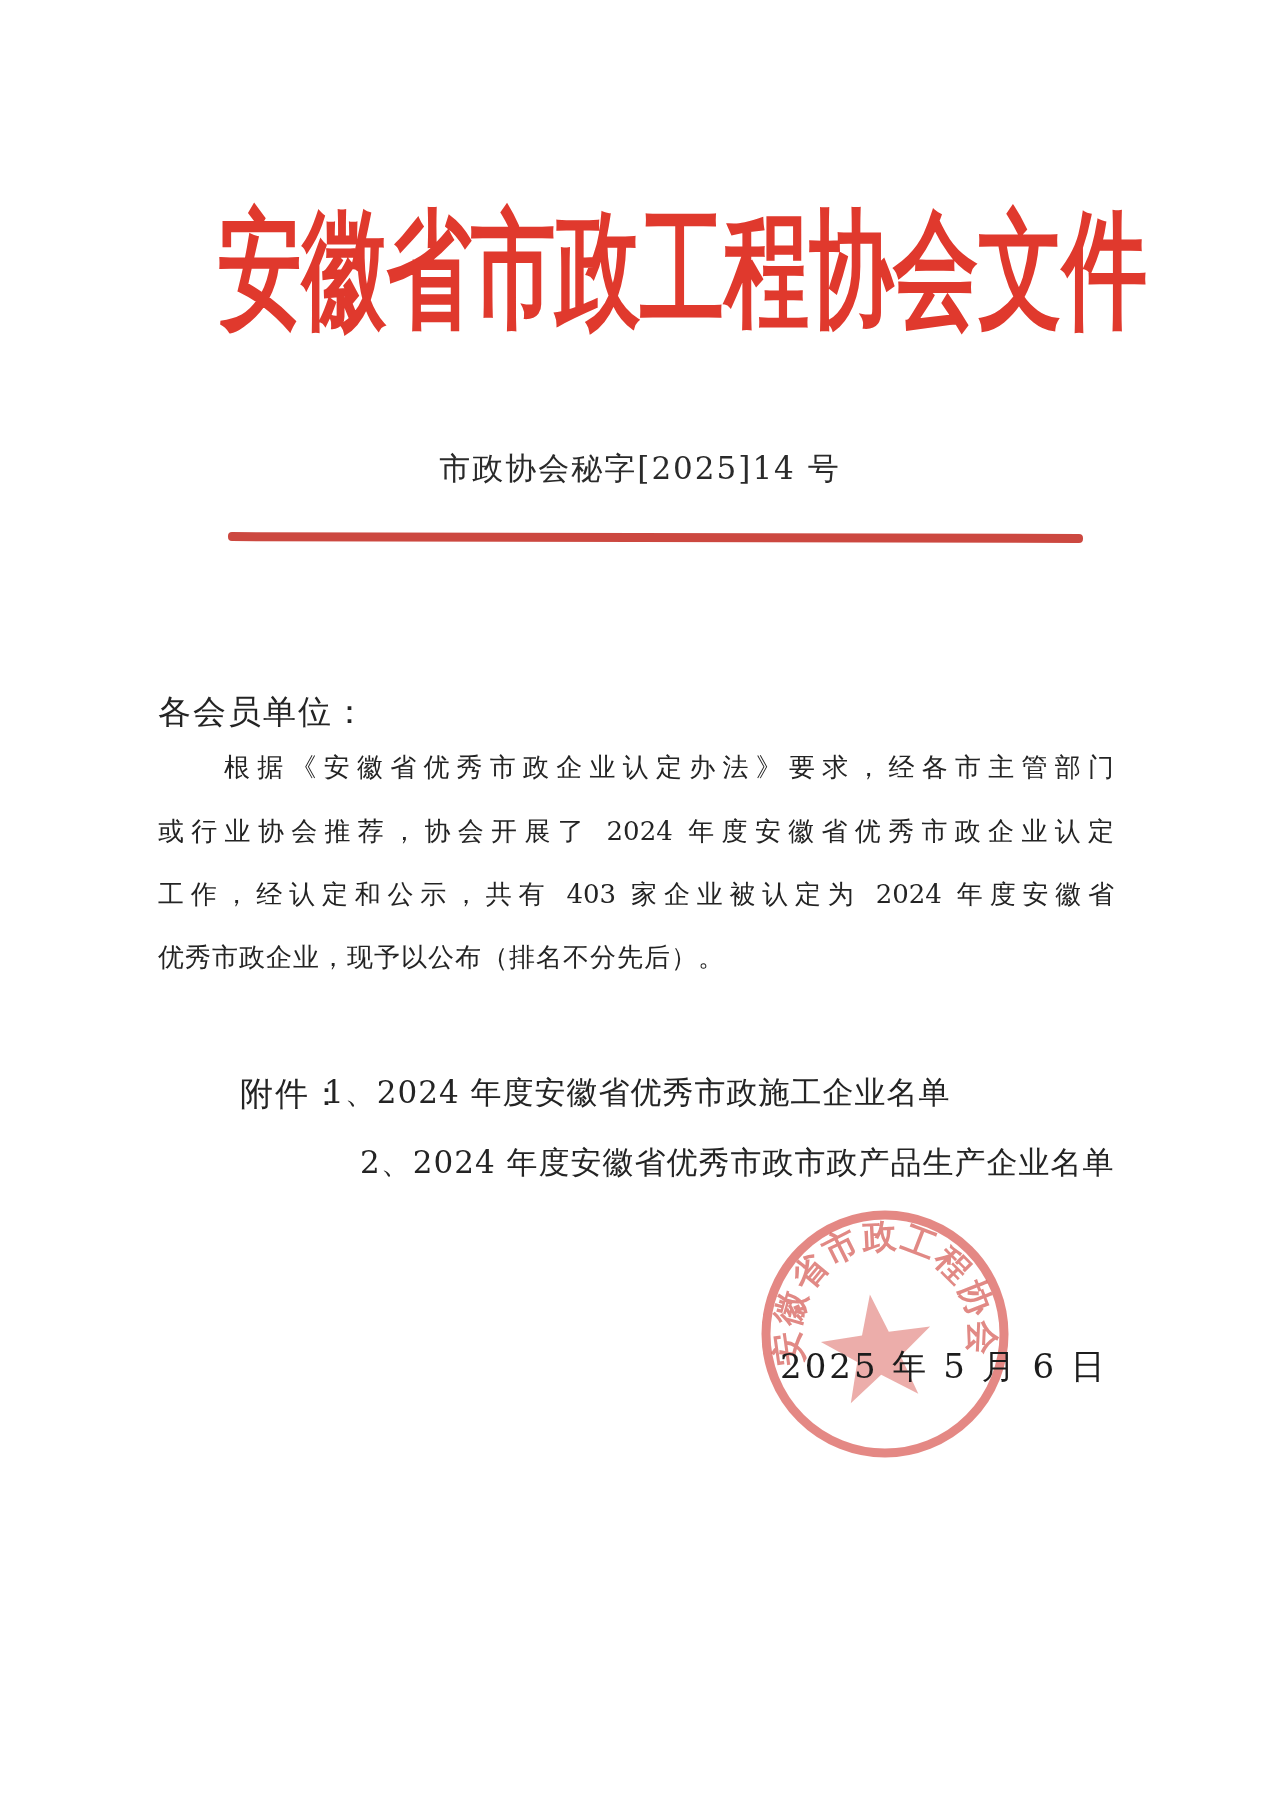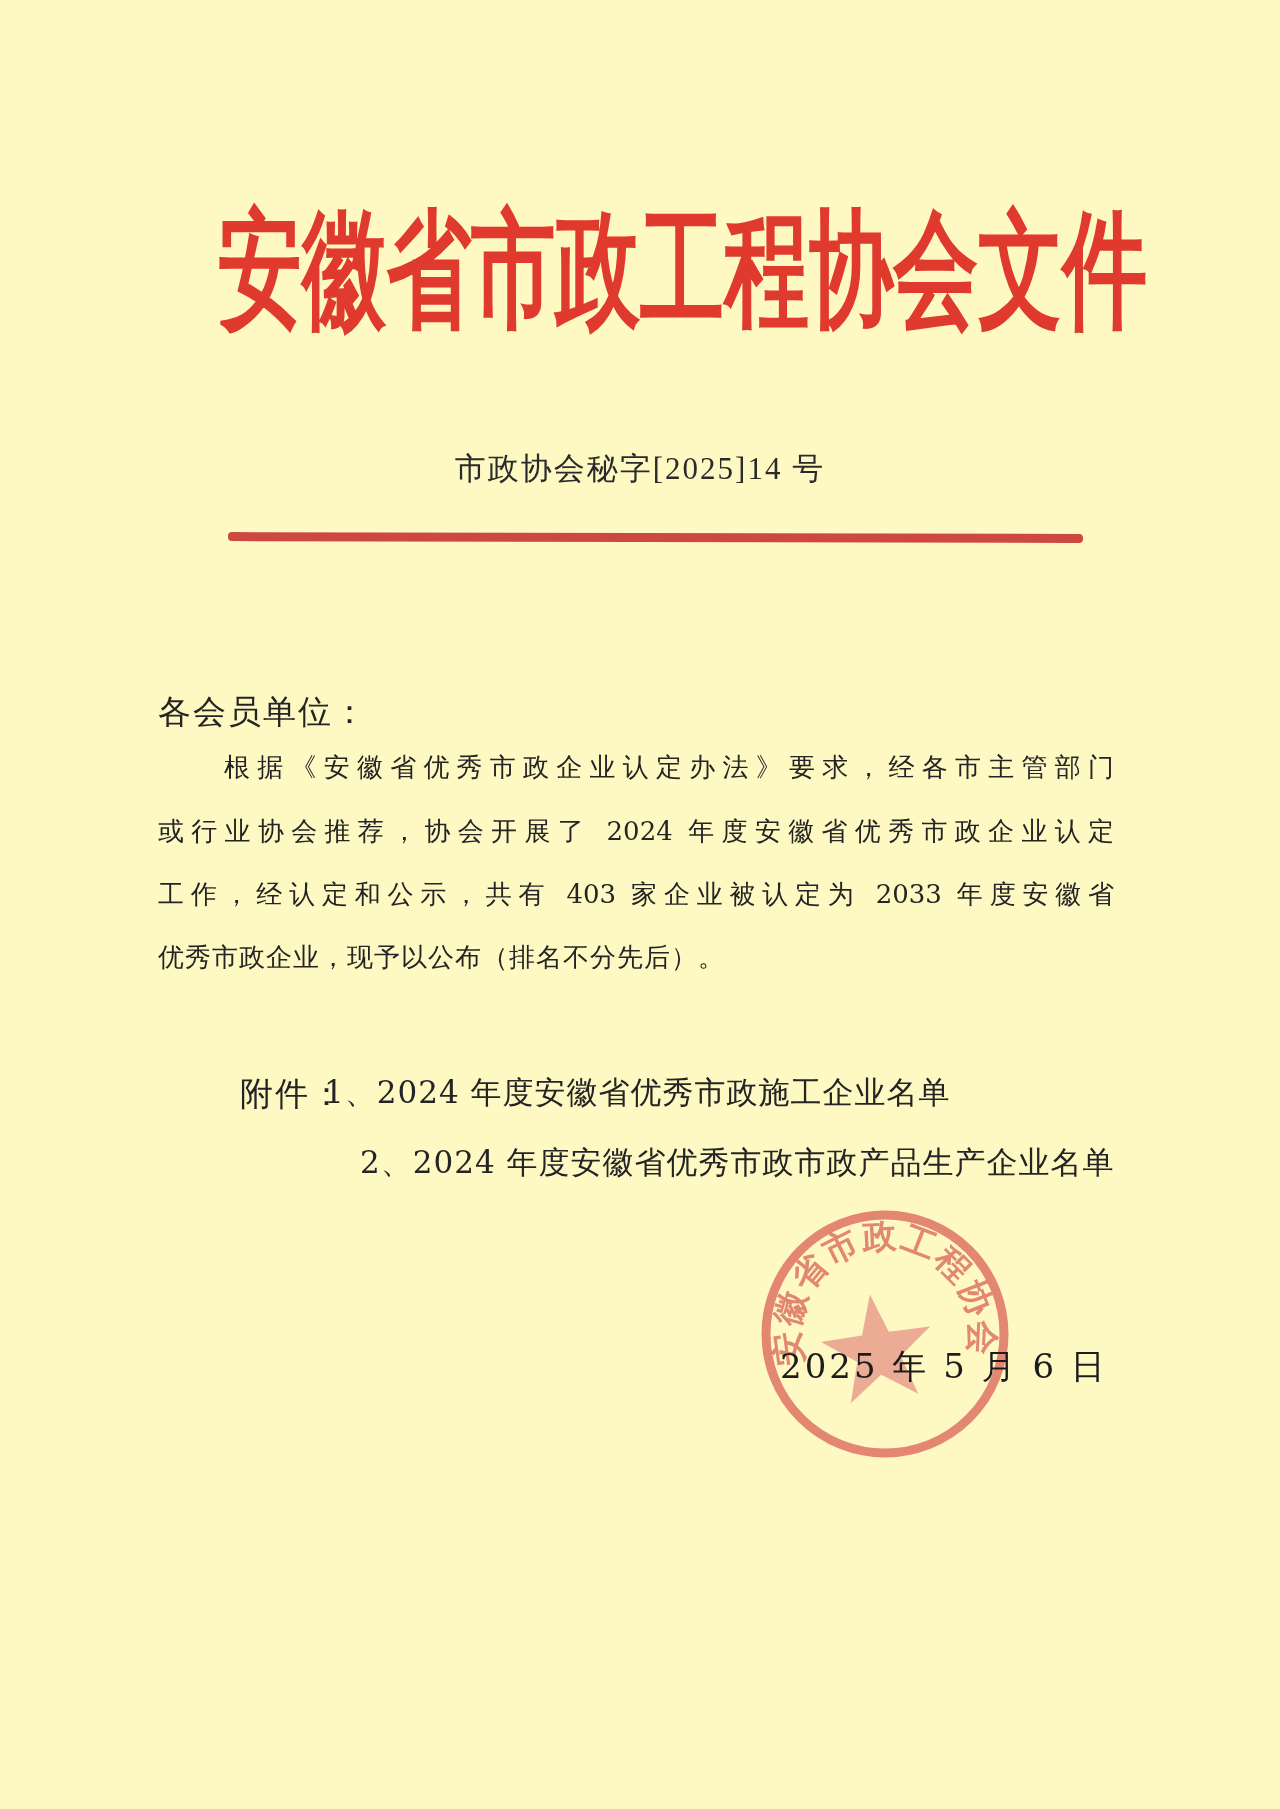--- a/index.html
+++ b/index.html
@@ -5,21 +5,21 @@
   html, body {
     margin: 0;
     padding: 0;
     background: #e9e9e9;
   }
   .page {
     position: relative;
     width: 1280px;
     height: 1809px;
     margin: 0 auto;
-    background: #fef9c3;
+    background: #ffffff;
     overflow: hidden;
     font-family: "DejaVu Serif", "Liberation Serif", serif;
     color: #1f1f1f;
   }
   
   .org-title {
     position: absolute;
     top: 196px;
     left: 0;
     width: 1280px;
@@ -36,21 +36,20 @@
   .doc-number {
     position: absolute;
     top: 448px;
     left: 0;
     width: 1280px;
     text-align: center;
     font-size: 31px;
     letter-spacing: 2px;
     color: #2a2a2a;
     white-space: nowrap;
-    font-family: Liberation Serif, serif;
   }
   .red-rule {
     position: absolute;
     top: 533px;
     left: 228px;
     width: 855px;
     height: 9px;
     background: #cc4840;
     border-radius: 4px;
     transform: rotate(0.12deg);
@@ -149,21 +148,21 @@
 
   <div class="doc-number">市政协会秘字[2025]14 号</div>
 
   <div class="red-rule"></div>
 
 
   <div class="body-block salutation">各会员单位：</div>
 
   <div class="para-line indent" style="top:750px">根据《安徽省优秀市政企业认定办法》要求，经各市主管部门</div>
   <div class="para-line" style="top:814px">或行业协会推荐，协会开展了 2024 年度安徽省优秀市政企业认定</div>
-  <div class="para-line" style="top:877px">工作，经认定和公示，共有 403 家企业被认定为 2033 年度安徽省</div>
+  <div class="para-line" style="top:877px">工作，经认定和公示，共有 403 家企业被认定为 2024 年度安徽省</div>
   <div class="para-line last" style="top:940px">优秀市政企业，现予以公布（排名不分先后）。</div>
 
   <div class="attach-label">附件：</div>
   <div class="attach-item item-1">1、2024 年度安徽省优秀市政施工企业名单</div>
   <div class="attach-item item-2">2、2024 年度安徽省优秀市政市政产品生产企业名单</div>
 
   <svg class="seal" viewBox="0 0 300 300" aria-hidden="true">
     <defs>
       <path id="seal-arc" d="M 69.2 179.4 A 86 86 0 1 1 230.8 179.4" fill="none"></path>
     </defs>

